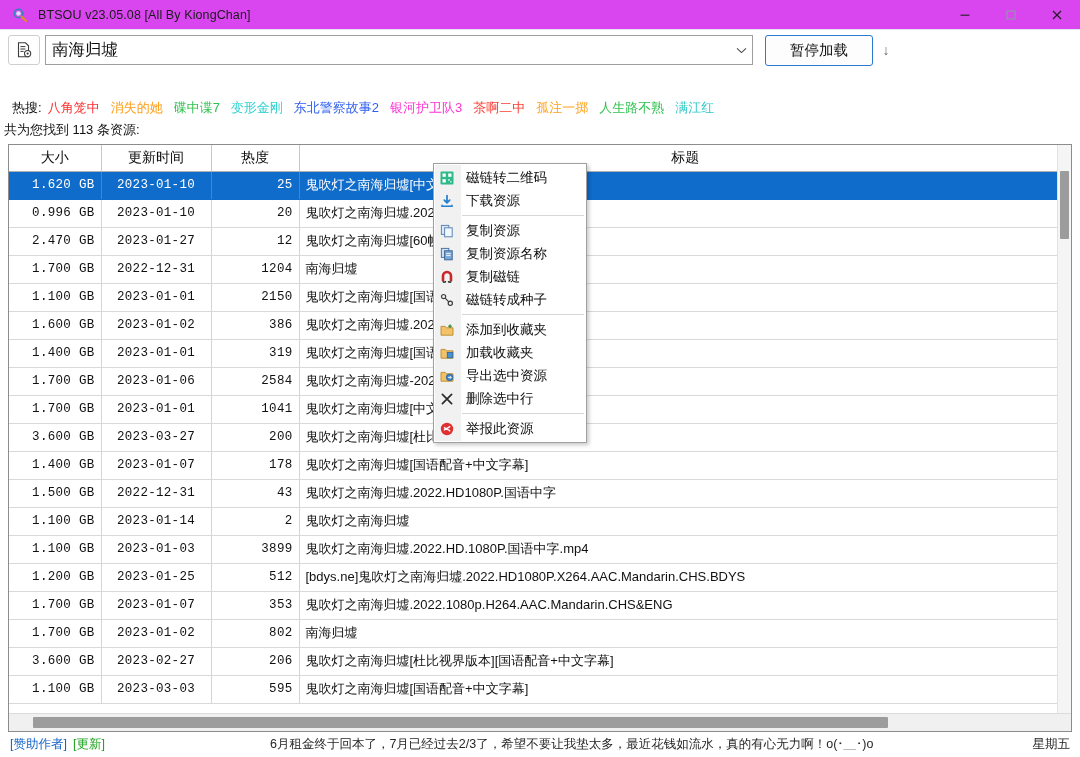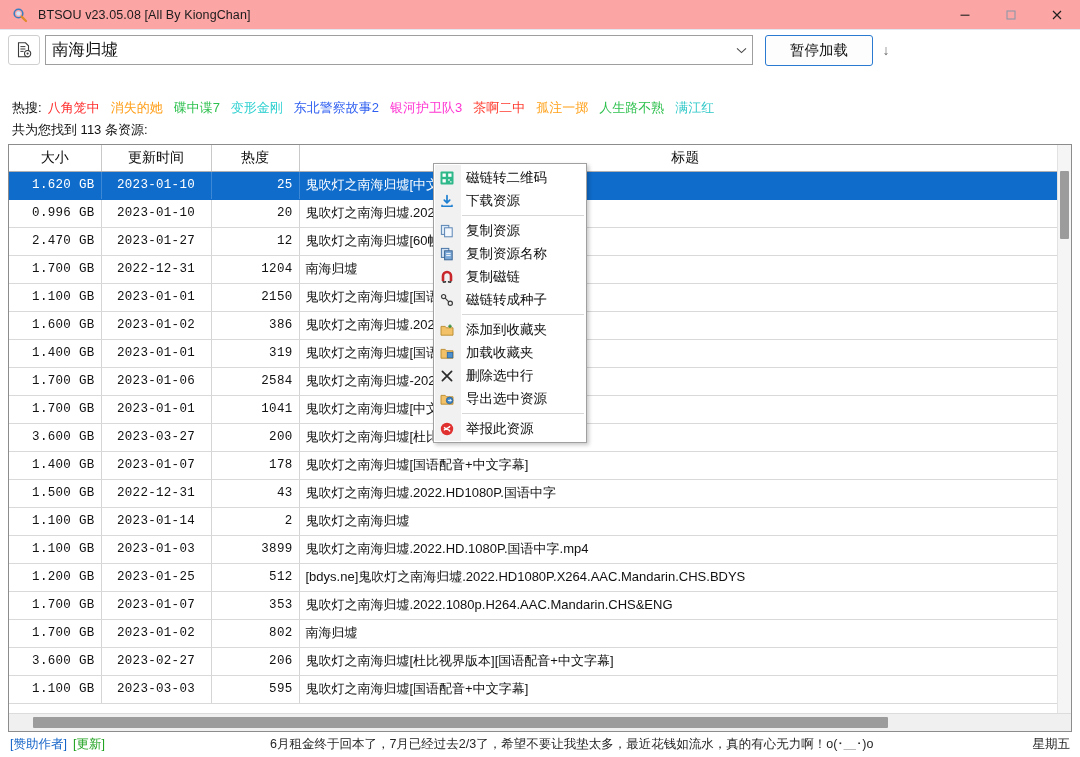--- a/index.html
+++ b/index.html
@@ -14,21 +14,21 @@
     width: 1080px; height: 757px;
     position: relative;
     background: #ffffff;
     display: flex;
     flex-direction: column;
   }
 
   
   .titlebar {
     height: 30px;
-    background: #fca5a5;
+    background: #d946ef;
     display: flex;
     align-items: center;
     flex: 0 0 30px;
     border-bottom: 1px solid #e2e7ef;
   }
   .tb-icon {
     width: 28px; height: 30px;
     display: flex; align-items: center; justify-content: center;
     margin-left: 6px;
   }
@@ -114,21 +114,21 @@
     font-size: 13px;
     white-space: nowrap;
     margin-top: 27px;
   }
   .hotbar .lbl { color: #111; margin-right: 6px; }
   .hot-link { margin-right: 11px; cursor: pointer; }
 
   .countbar {
     flex: 0 0 22px;
     display: flex; align-items: center;
-    padding-left: 12px;
+    padding-left: 4px;
     font-size: 13px;
     color: #111;
   }
 
   
   .tablewrap {
     flex: 1 1 auto;
     margin: 3px 8px 0 8px;
     border: 1px solid #8c8c8c;
     background: #fff;
@@ -576,34 +576,34 @@
           <svg width="14" height="14" viewBox="0 0 14 14">
             <path d="M1 3.4h4.2l1.2 1.4H13v7.4H1z" fill="#f3c268" stroke="#b98a2e" stroke-width="0.9"></path>
             <rect x="7.3" y="6.4" width="5.4" height="5.4" fill="#4a8fd0" stroke="#2e6ba5" stroke-width="0.9"></rect>
           </svg>
         </span>
         <span class="ctx-lbl">加载收藏夹</span>
       </div>
       <div class="ctx-item">
         <span class="ctx-ico">
           <svg width="14" height="14" viewBox="0 0 14 14">
-            <path d="M2.4 2.4 L11.6 11.6 M11.6 2.4 L2.4 11.6" stroke="#2b2b2b" stroke-width="1.7" stroke-linecap="round"></path>
-          </svg>
-        </span>
-        <span class="ctx-lbl">删除选中行</span>
-      </div>
-      <div class="ctx-item">
-        <span class="ctx-ico">
-          <svg width="14" height="14" viewBox="0 0 14 14">
             <path d="M1 3.4h4.2l1.2 1.4H13v7.4H1z" fill="#f3c268" stroke="#b98a2e" stroke-width="0.9"></path>
             <circle cx="9.6" cy="8.4" r="3.3" fill="#3f86c8" stroke="#2a6298" stroke-width="0.8"></circle>
             <path d="M8 8.4h3.2M9.9 7.1l1.3 1.3-1.3 1.3" stroke="#fff" stroke-width="0.9" fill="none"></path>
           </svg>
         </span>
         <span class="ctx-lbl">导出选中资源</span>
+      </div>
+      <div class="ctx-item">
+        <span class="ctx-ico">
+          <svg width="14" height="14" viewBox="0 0 14 14">
+            <path d="M2.4 2.4 L11.6 11.6 M11.6 2.4 L2.4 11.6" stroke="#2b2b2b" stroke-width="1.7" stroke-linecap="round"></path>
+          </svg>
+        </span>
+        <span class="ctx-lbl">删除选中行</span>
       </div>
       <div class="ctx-sep"></div>
       <div class="ctx-item">
         <span class="ctx-ico">
           <svg width="14" height="14" viewBox="0 0 14 14">
             <circle cx="7" cy="7" r="6.2" fill="#e03030"></circle>
             <path d="M4 8.4c2.2-3.6 4.2-0.9 6-4.2M4.2 5.2c1.9 3.6 4.1 0.9 5.8 4.1" stroke="#fff" stroke-width="1.4" fill="none"></path>
           </svg>
         </span>
         <span class="ctx-lbl">举报此资源</span>

